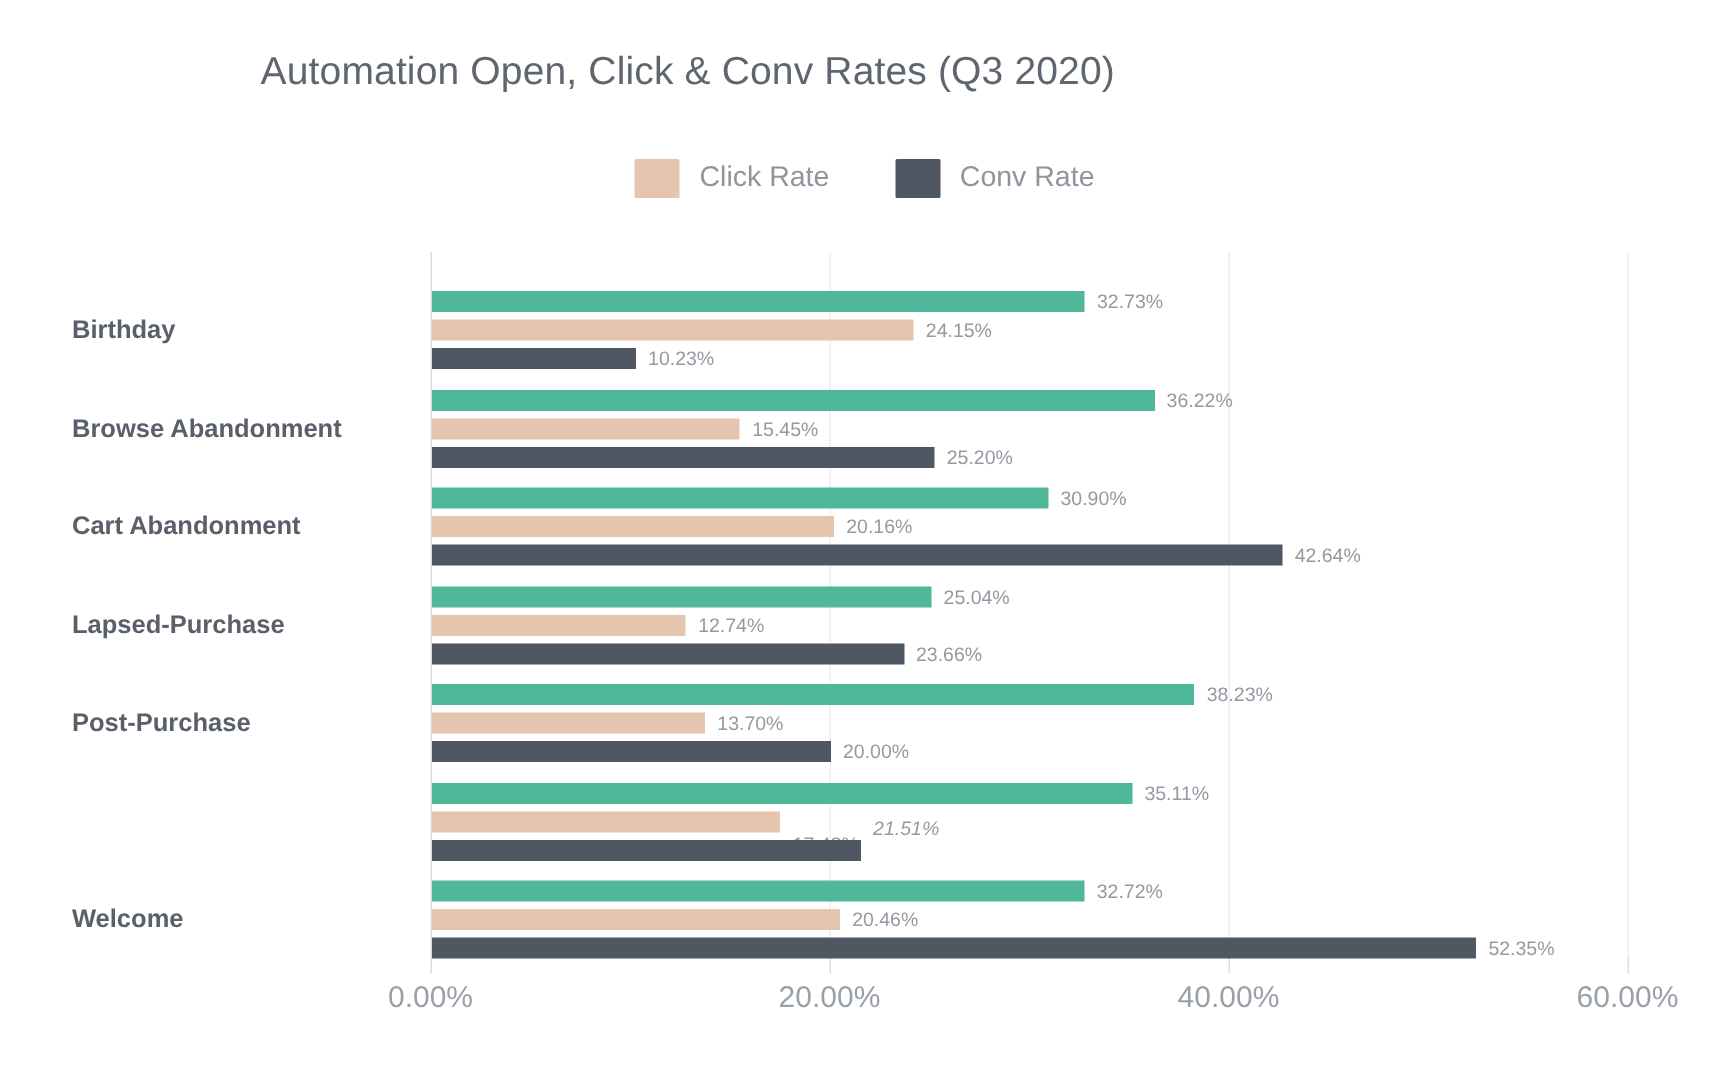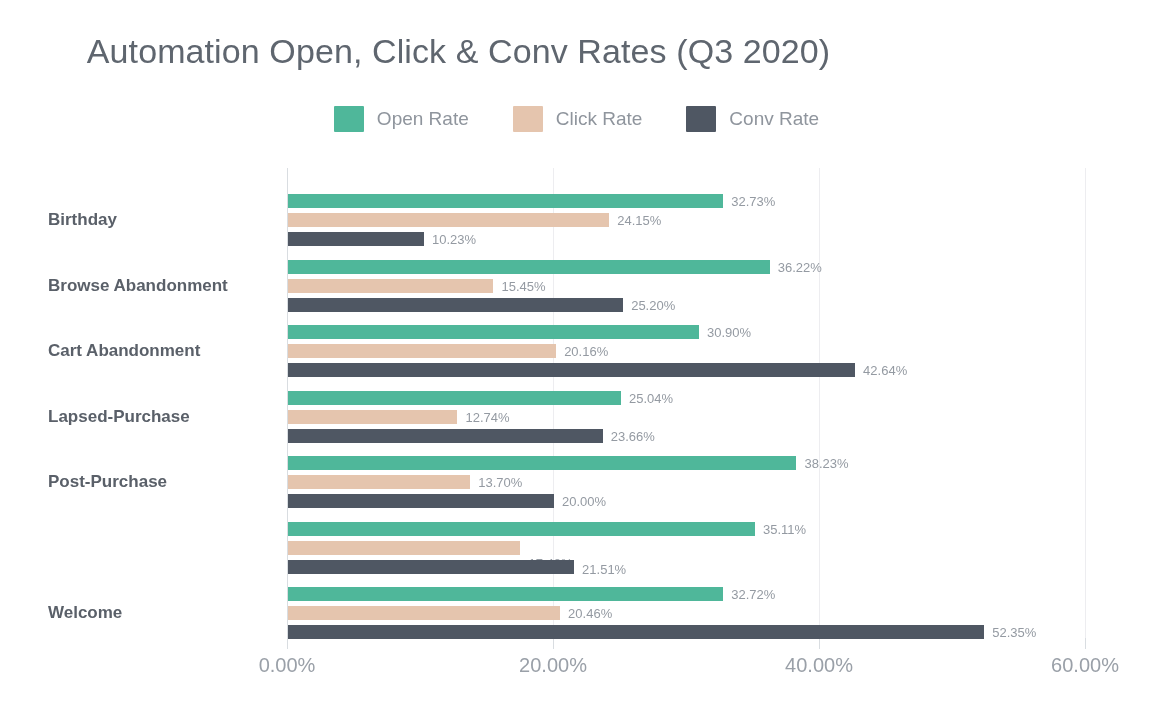--- a/index.html
+++ b/index.html
@@ -23,21 +23,21 @@
     height: 720px;
   }
 
   
   .chart-title {
     position: absolute;
     top: 32px;
     left: 0;
     width: 917px;
     text-align: center;
-    font-size: 34px;
+    font-size: 26px;
     font-weight: 400;
     letter-spacing: 0.1px;
     color: #5f666f;
     white-space: nowrap;
   }
 
   
   .legend {
     position: absolute;
     top: 106px;
@@ -132,24 +132,20 @@
   }
 </style>
 </head>
 <body>
 
 <div id="chart-root">
 
   <div class="chart-title">Automation Open, Click &amp; Conv Rates (Q3 2020)</div>
 
   <div class="legend" id="legend">
-      <div class="legend-item">
-        <span class="legend-swatch" style="background: rgb(79, 183, 154);"></span>
-        <span class="legend-label">Open Rate</span>
-      </div>
       <div class="legend-item">
         <span class="legend-swatch" style="background: rgb(229, 197, 174);"></span>
         <span class="legend-label">Click Rate</span>
       </div>
       <div class="legend-item">
         <span class="legend-swatch" style="background: rgb(79, 87, 99);"></span>
         <span class="legend-label">Conv Rate</span>
       </div>
     </div>
 
@@ -194,21 +190,21 @@
       <div class="bar-value" style="left: 517.459px; top: 295px;">38.23%</div>
       <div class="bar" style="top: 307px; width: 182.21px; background: rgb(229, 197, 174);"></div>
       <div class="bar-value" style="left: 191.21px; top: 314px;">13.70%</div>
       <div class="bar" style="top: 326px; width: 266px; background: rgb(79, 87, 99);"></div>
       <div class="bar-value" style="left: 275px; top: 333px;">20.00%</div>
       <div class="bar" style="top: 353.5px; width: 466.963px; background: rgb(79, 183, 154);"></div>
       <div class="bar-value" style="left: 475.963px; top: 360.5px;">35.11%</div>
       <div class="bar" style="top: 372.5px; width: 232.484px; background: rgb(229, 197, 174);"></div>
       <div class="bar-value" style="left: 241.484px; top: 379.5px; margin-top: 15px;">17.48%</div>
       <div class="bar" style="top: 391.5px; width: 286.083px; background: rgb(79, 87, 99);"></div>
-      <div class="bar-value" style="left: 295.083px; top: 401px;">21.51%</div>
+      <div class="bar-value" style="left: 295.083px; top: 384px; font-style: italic;">21.51%</div>
       <div class="bar" style="top: 419px; width: 435.176px; background: rgb(79, 183, 154);"></div>
       <div class="bar-value" style="left: 444.176px; top: 426px;">32.72%</div>
       <div class="bar" style="top: 438px; width: 272.118px; background: rgb(229, 197, 174);"></div>
       <div class="bar-value" style="left: 281.118px; top: 445px;">20.46%</div>
       <div class="bar" style="top: 457px; width: 696.255px; background: rgb(79, 87, 99);"></div>
       <div class="bar-value" style="left: 705.255px; top: 464px;">52.35%</div>
     </div>
 
 <div class="cat-label" style="top: 220px;">Birthday</div>
     <div class="cat-label" style="top: 285.5px;">Browse Abandonment</div>

